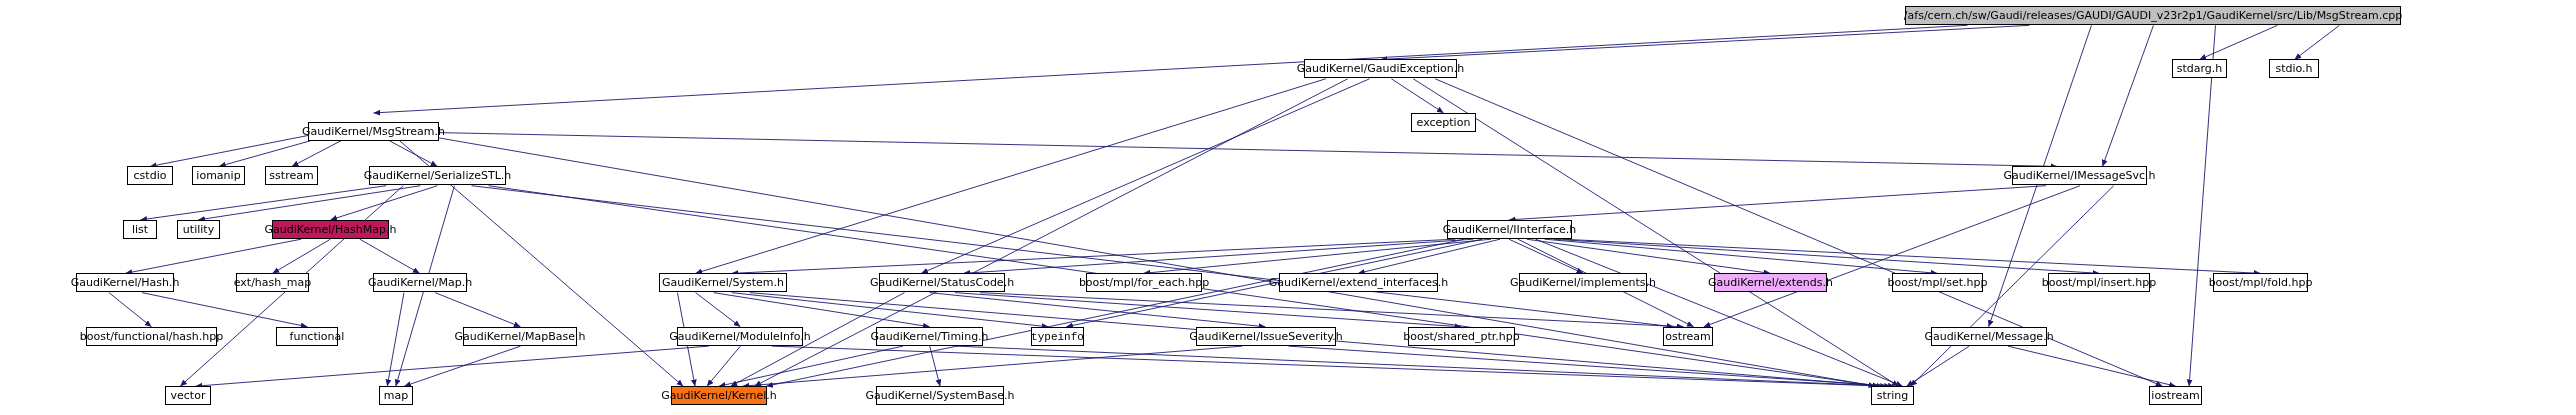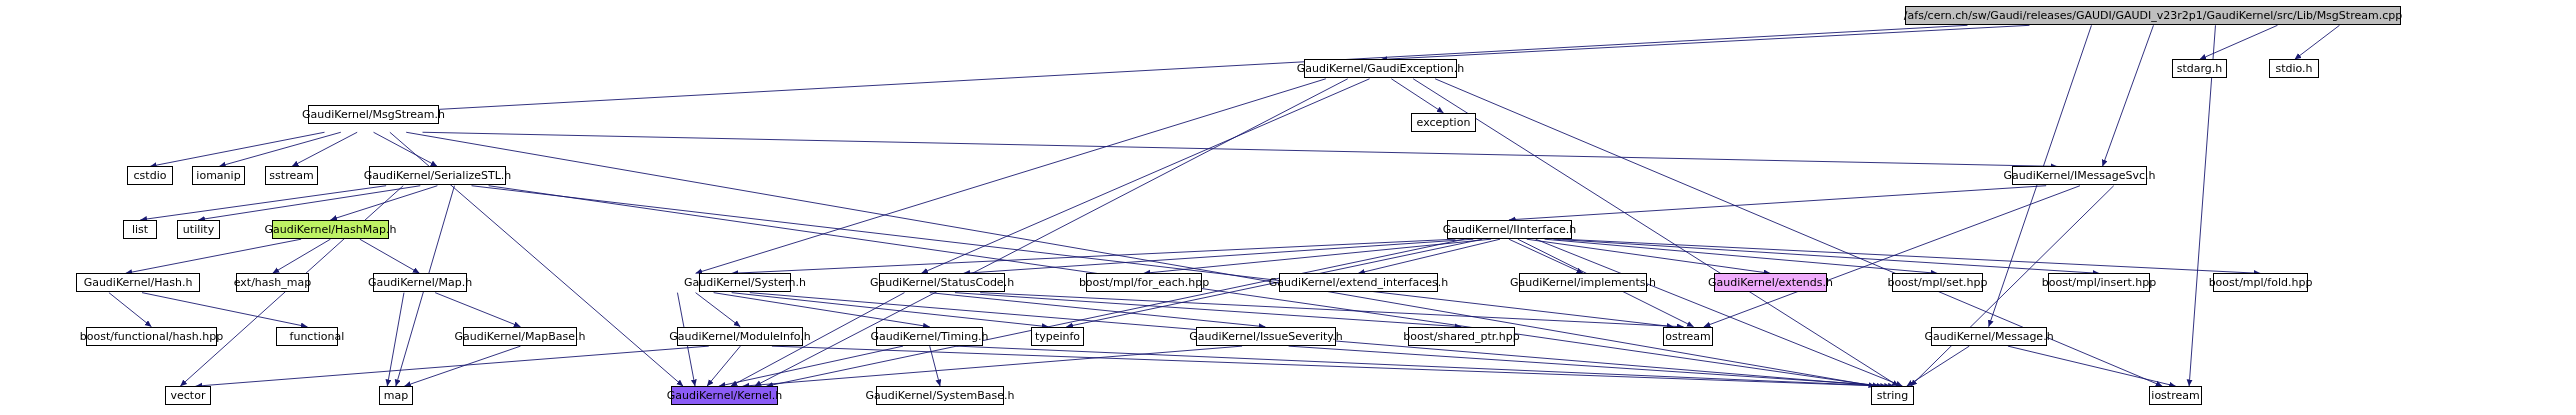--- a/index.html
+++ b/index.html
@@ -120,54 +120,54 @@
       <line x1="1735.3" y1="466" x2="2551.6" y2="520" stroke="#191970" stroke-width="1.2" marker-end="url(#arrowhead)"></line>
       <line x1="1672.7" y1="466" x2="1000.0" y2="520" stroke="#191970" stroke-width="1.2" marker-end="url(#arrowhead)"></line>
       <line x1="2652.0" y1="466" x2="2567.5" y2="520" stroke="#191970" stroke-width="1.2" marker-end="url(#arrowhead)"></line>
       <line x1="2704.0" y1="466" x2="2930.0" y2="520" stroke="#191970" stroke-width="1.2" marker-end="url(#arrowhead)"></line>
     </svg>
   <div id="nodes">
       <div class="node root" style="left: 1905px; top: 6px; width: 496px; border-color: rgb(0, 0, 0); background: rgb(191, 191, 191); color: rgb(0, 0, 0);">/afs/cern.ch/sw/Gaudi/releases/GAUDI/GAUDI_v23r2p1/GaudiKernel/src/Lib/MsgStream.cpp</div>
       <div class="node" style="left: 1304px; top: 59px; width: 153px; border-color: rgb(0, 0, 0); background: rgb(255, 255, 255); color: rgb(0, 0, 0);">GaudiKernel/GaudiException.h</div>
       <div class="node" style="left: 2172px; top: 59px; width: 55px; border-color: rgb(0, 0, 0); background: rgb(255, 255, 255); color: rgb(0, 0, 0);">stdarg.h</div>
       <div class="node" style="left: 2269px; top: 59px; width: 50px; border-color: rgb(0, 0, 0); background: rgb(255, 255, 255); color: rgb(0, 0, 0);">stdio.h</div>
-      <div class="node" style="left: 308px; top: 105px; width: 131px; border-color: rgb(0, 0, 0); background: rgb(255, 255, 255); color: rgb(0, 0, 0);">GaudiKernel/MsgStream.h</div>
+      <div class="node" style="left: 308px; top: 122px; width: 131px; border-color: rgb(0, 0, 0); background: rgb(255, 255, 255); color: rgb(0, 0, 0);">GaudiKernel/MsgStream.h</div>
       <div class="node" style="left: 1411px; top: 113px; width: 65px; border-color: rgb(0, 0, 0); background: rgb(255, 255, 255); color: rgb(0, 0, 0);">exception</div>
       <div class="node" style="left: 127px; top: 166px; width: 46px; border-color: rgb(0, 0, 0); background: rgb(255, 255, 255); color: rgb(0, 0, 0);">cstdio</div>
       <div class="node" style="left: 192px; top: 166px; width: 53px; border-color: rgb(0, 0, 0); background: rgb(255, 255, 255); color: rgb(0, 0, 0);">iomanip</div>
       <div class="node" style="left: 265px; top: 166px; width: 53px; border-color: rgb(0, 0, 0); background: rgb(255, 255, 255); color: rgb(0, 0, 0);">sstream</div>
       <div class="node" style="left: 369px; top: 166px; width: 137px; border-color: rgb(0, 0, 0); background: rgb(255, 255, 255); color: rgb(0, 0, 0);">GaudiKernel/SerializeSTL.h</div>
       <div class="node" style="left: 2012px; top: 166px; width: 135px; border-color: rgb(0, 0, 0); background: rgb(255, 255, 255); color: rgb(0, 0, 0);">GaudiKernel/IMessageSvc.h</div>
       <div class="node" style="left: 123px; top: 220px; width: 34px; border-color: rgb(0, 0, 0); background: rgb(255, 255, 255); color: rgb(0, 0, 0);">list</div>
       <div class="node" style="left: 177px; top: 220px; width: 43px; border-color: rgb(0, 0, 0); background: rgb(255, 255, 255); color: rgb(0, 0, 0);">utility</div>
-      <div class="node" style="left: 272px; top: 220px; width: 117px; border-color: rgb(0, 0, 0); background: #bef264; color: rgb(0, 0, 0);">GaudiKernel/HashMap.h</div>
+      <div class="node" style="left: 272px; top: 220px; width: 117px; border-color: rgb(0, 0, 0); background: #be185d; color: rgb(0, 0, 0);">GaudiKernel/HashMap.h</div>
       <div class="node" style="left: 1447px; top: 220px; width: 125px; border-color: rgb(0, 0, 0); background: rgb(255, 255, 255); color: rgb(0, 0, 0);">GaudiKernel/IInterface.h</div>
-      <div class="node" style="left: 76px; top: 273px; width: 124px; border-color: rgb(0, 0, 0); background: rgb(255, 255, 255); color: rgb(0, 0, 0);">GaudiKernel/Hash.h</div>
+      <div class="node" style="left: 76px; top: 273px; width: 98px; border-color: rgb(0, 0, 0); background: rgb(255, 255, 255); color: rgb(0, 0, 0);">GaudiKernel/Hash.h</div>
       <div class="node" style="left: 236px; top: 273px; width: 73px; border-color: rgb(0, 0, 0); background: rgb(255, 255, 255); color: rgb(0, 0, 0);">ext/hash_map</div>
       <div class="node" style="left: 373px; top: 273px; width: 94px; border-color: rgb(0, 0, 0); background: rgb(255, 255, 255); color: rgb(0, 0, 0);">GaudiKernel/Map.h</div>
-      <div class="node" style="left: 659px; top: 273px; width: 92px; border-color: rgb(0, 0, 0); background: rgb(255, 255, 255); color: rgb(0, 0, 0); margin-left: 40px;">GaudiKernel/System.h</div>
+      <div class="node" style="left: 659px; top: 273px; width: 128px; border-color: rgb(0, 0, 0); background: rgb(255, 255, 255); color: rgb(0, 0, 0);">GaudiKernel/System.h</div>
       <div class="node" style="left: 879px; top: 273px; width: 126px; border-color: rgb(0, 0, 0); background: rgb(255, 255, 255); color: rgb(0, 0, 0);">GaudiKernel/StatusCode.h</div>
       <div class="node" style="left: 1086px; top: 273px; width: 116px; border-color: rgb(0, 0, 0); background: rgb(255, 255, 255); color: rgb(0, 0, 0);">boost/mpl/for_each.hpp</div>
       <div class="node" style="left: 1279px; top: 273px; width: 159px; border-color: rgb(0, 0, 0); background: rgb(255, 255, 255); color: rgb(0, 0, 0);">GaudiKernel/extend_interfaces.h</div>
       <div class="node" style="left: 1519px; top: 273px; width: 128px; border-color: rgb(0, 0, 0); background: rgb(255, 255, 255); color: rgb(0, 0, 0);">GaudiKernel/implements.h</div>
       <div class="node" style="left: 1714px; top: 273px; width: 113px; border-color: rgb(0, 0, 0); background: #f0abfc; color: rgb(0, 0, 0);">GaudiKernel/extends.h</div>
       <div class="node" style="left: 1892px; top: 273px; width: 91px; border-color: rgb(0, 0, 0); background: rgb(255, 255, 255); color: rgb(0, 0, 0);">boost/mpl/set.hpp</div>
       <div class="node" style="left: 2048px; top: 273px; width: 102px; border-color: rgb(0, 0, 0); background: rgb(255, 255, 255); color: rgb(0, 0, 0);">boost/mpl/insert.hpp</div>
       <div class="node" style="left: 2213px; top: 273px; width: 95px; border-color: rgb(0, 0, 0); background: rgb(255, 255, 255); color: rgb(0, 0, 0);">boost/mpl/fold.hpp</div>
       <div class="node" style="left: 86px; top: 327px; width: 131px; border-color: rgb(0, 0, 0); background: rgb(255, 255, 255); color: rgb(0, 0, 0); text-align: center;">boost/functional/hash.hpp</div>
       <div class="node" style="left: 276px; top: 327px; width: 62px; border-color: rgb(0, 0, 0); background: rgb(255, 255, 255); color: rgb(0, 0, 0); padding-left: 22px;">functional</div>
       <div class="node" style="left: 463px; top: 327px; width: 114px; border-color: rgb(0, 0, 0); background: rgb(255, 255, 255); color: rgb(0, 0, 0);">GaudiKernel/MapBase.h</div>
       <div class="node" style="left: 677px; top: 327px; width: 126px; border-color: rgb(0, 0, 0); background: rgb(255, 255, 255); color: rgb(0, 0, 0);">GaudiKernel/ModuleInfo.h</div>
       <div class="node" style="left: 876px; top: 327px; width: 107px; border-color: rgb(0, 0, 0); background: rgb(255, 255, 255); color: rgb(0, 0, 0);">GaudiKernel/Timing.h</div>
-      <div class="node" style="left: 1031px; top: 327px; width: 53px; border-color: rgb(0, 0, 0); background: rgb(255, 255, 255); color: rgb(0, 0, 0);">typeinfo</div>
+      <div class="node" style="left: 1031px; top: 327px; width: 53px; border-color: rgb(0, 0, 0); background: rgb(255, 255, 255); color: rgb(0, 0, 0); font-family: Liberation Mono, monospace;">typeinfo</div>
       <div class="node" style="left: 1196px; top: 327px; width: 140px; border-color: rgb(0, 0, 0); background: rgb(255, 255, 255); color: rgb(0, 0, 0);">GaudiKernel/IssueSeverity.h</div>
       <div class="node" style="left: 1408px; top: 327px; width: 107px; border-color: rgb(0, 0, 0); background: rgb(255, 255, 255); color: rgb(0, 0, 0);">boost/shared_ptr.hpp</div>
       <div class="node" style="left: 1663px; top: 327px; width: 50px; border-color: rgb(0, 0, 0); background: rgb(255, 255, 255); color: rgb(0, 0, 0);">ostream</div>
       <div class="node" style="left: 1931px; top: 327px; width: 116px; border-color: rgb(0, 0, 0); background: rgb(255, 255, 255); color: rgb(0, 0, 0);">GaudiKernel/Message.h</div>
       <div class="node" style="left: 165px; top: 386px; width: 46px; border-color: rgb(0, 0, 0); background: rgb(255, 255, 255); color: rgb(0, 0, 0);">vector</div>
       <div class="node" style="left: 379px; top: 386px; width: 34px; border-color: rgb(0, 0, 0); background: rgb(255, 255, 255); color: rgb(0, 0, 0);">map</div>
-      <div class="node" style="left: 671px; top: 386px; width: 107px; border-color: rgb(0, 0, 0); background: #8b5cf6; color: rgb(0, 0, 0);">GaudiKernel/Kernel.h</div>
+      <div class="node" style="left: 671px; top: 386px; width: 96px; border-color: rgb(0, 0, 0); background: #f97316; color: rgb(0, 0, 0);">GaudiKernel/Kernel.h</div>
       <div class="node" style="left: 876px; top: 386px; width: 128px; border-color: rgb(0, 0, 0); background: rgb(255, 255, 255); color: rgb(0, 0, 0);">GaudiKernel/SystemBase.h</div>
       <div class="node" style="left: 1871px; top: 386px; width: 43px; border-color: rgb(0, 0, 0); background: rgb(255, 255, 255); color: rgb(0, 0, 0);">string</div>
       <div class="node" style="left: 2149px; top: 386px; width: 53px; border-color: rgb(0, 0, 0); background: rgb(255, 255, 255); color: rgb(0, 0, 0);">iostream</div>
     </div>
 </div>
 
 
 </body></html>

